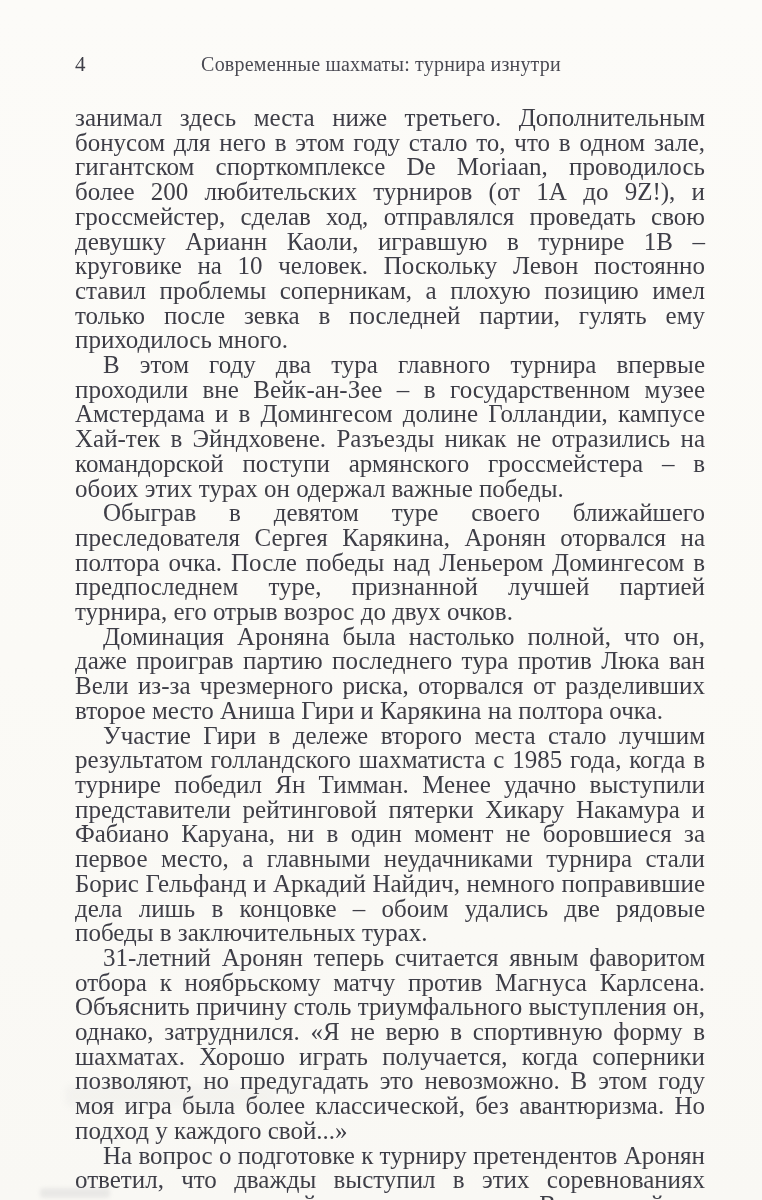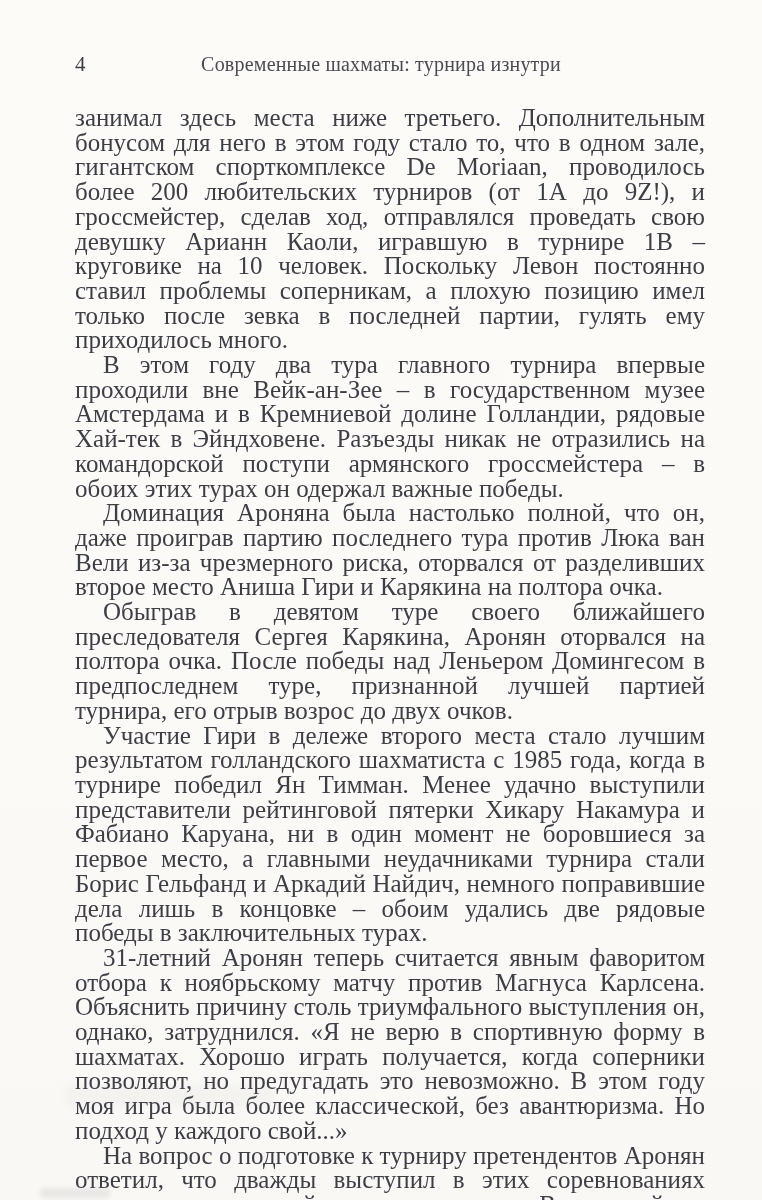--- a/index.html
+++ b/index.html
@@ -84,23 +84,23 @@
 <body>
 
 <div class="page">
   <header class="running-header">
     <span class="pagenum">4</span>
     <span class="runtitle">Современные шахматы: турнира изнутри</span>
   </header>
 
   <main class="page-body">
     <p class="para no-indent">занимал здесь места ниже третьего. Дополнительным бонусом для него в этом году стало то, что в одном зале, гигантском спорткомплексе De Moriaan, проводилось более 200 любительских турниров (от 1А до 9Z!), и гроссмейстер, сделав ход, отправлялся проведать свою девушку Арианн Каоли, игравшую в турнире 1В – круговике на 10 человек. Поскольку Левон постоянно ставил проблемы соперникам, а плохую позицию имел только после зевка в последней партии, гулять ему приходилось много.</p>
-    <p class="para">В этом году два тура главного турнира впервые проходили вне Вейк-ан-Зее – в государственном музее Амстердама и в Кремниевой долине Голландии, рядовые Хай-тек в Эйндховене. Разъезды никак не отразились на командорской поступи армянского гроссмейстера – в обоих этих турах он одержал важные победы.</p>
+    <p class="para">В этом году два тура главного турнира впервые проходили вне Вейк-ан-Зее – в государственном музее Амстердама и в Домингесом долине Голландии, кампусе Хай-тек в Эйндховене. Разъезды никак не отразились на командорской поступи армянского гроссмейстера – в обоих этих турах он одержал важные победы.</p>
+    <p class="para">Обыграв в девятом туре своего ближайшего преследователя Сергея Карякина, Аронян оторвался на полтора очка. После победы над Леньером Домингесом в предпоследнем туре, признанной лучшей партией турнира, его отрыв возрос до двух очков.</p>
     <p class="para">Доминация Ароняна была настолько полной, что он, даже проиграв партию последнего тура против Люка ван Вели из-за чрезмерного риска, оторвался от разделивших второе место Аниша Гири и Карякина на полтора очка.</p>
-    <p class="para">Обыграв в девятом туре своего ближайшего преследователя Сергея Карякина, Аронян оторвался на полтора очка. После победы над Леньером Домингесом в предпоследнем туре, признанной лучшей партией турнира, его отрыв возрос до двух очков.</p>
     <p class="para">Участие Гири в дележе второго места стало лучшим результатом голландского шахматиста с 1985 года, когда в турнире победил Ян Тимман. Менее удачно выступили представители рейтинговой пятерки Хикару Накамура и Фабиано Каруана, ни в один момент не боровшиеся за первое место, а главными неудачниками турнира стали Борис Гельфанд и Аркадий Найдич, немного поправившие дела лишь в концовке – обоим удались две рядовые победы в заключительных турах.</p>
     <p class="para">31-летний Аронян теперь считается явным фаворитом отбора к ноябрьскому матчу против Магнуса Карлсена. Объяснить причину столь триумфального выступления он, однако, затруднился. «Я не верю в спортивную форму в шахматах. Хорошо играть получается, когда соперники позволяют, но предугадать это невозможно. В этом году моя игра была более классической, без авантюризма. Но подход у каждого свой...»</p>
     <p class="para">На вопрос о подготовке к турниру претендентов Аронян ответил, что дважды выступил в этих соревнованиях неудачно, поэтому сейчас не нервничает: «В прошлый раз мне очень хотелось сыграть как можно лучше. Сейчас – нет!» При этом он уверен, что если добьется права сыграть с Карлсеном, то сможет побороться за победу: «Уверенности в себе у меня всегда было более чем достаточно...»</p>
   </main>
 
   <div class="ghost-smudge"></div>
   <div class="scan-mark"></div>
 </div>
 
 </body></html>

